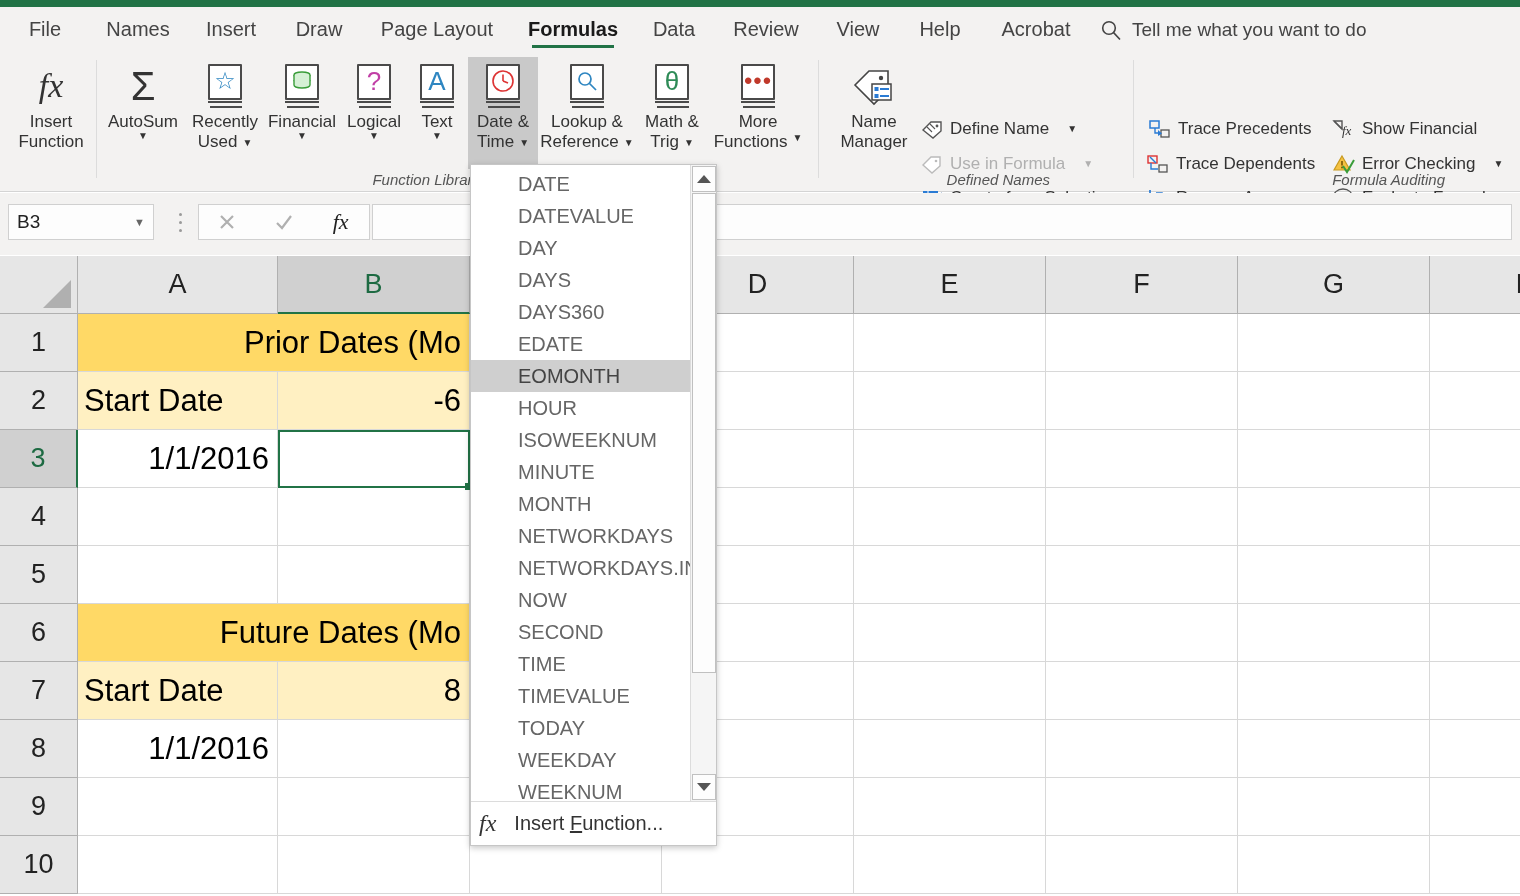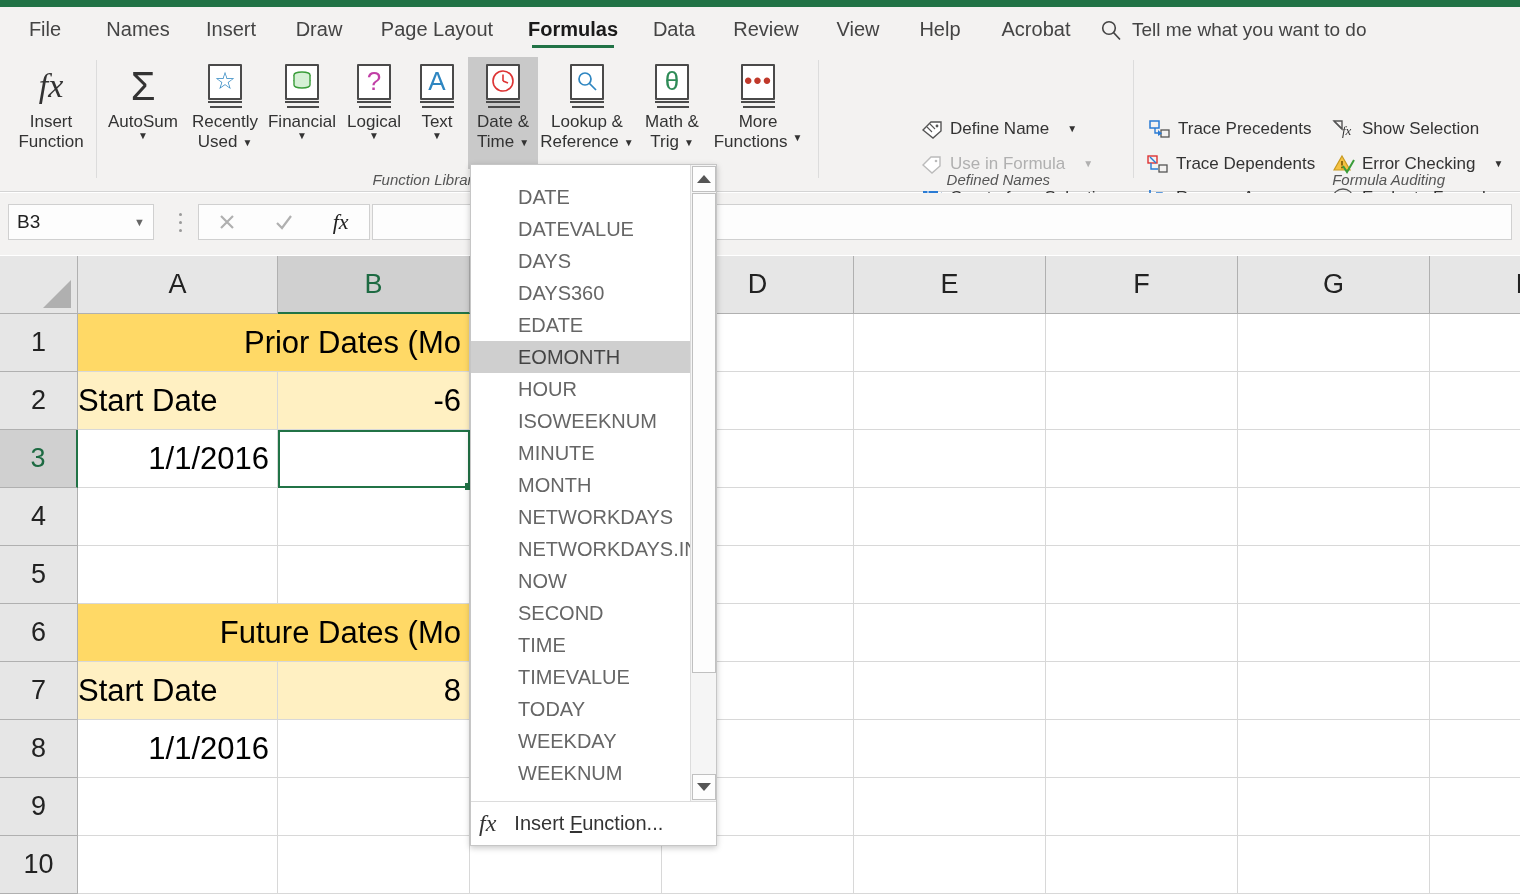--- a/index.html
+++ b/index.html
@@ -145,39 +145,39 @@
     display: flex; align-items: center; justify-content: center;
     font-size: 27px; color: #222; cursor: default;
   }
   .rowhdr.active { background: #d0d0d0; color: #1d6a42; border-right: 2px solid #217346; }
   .cell {
     position: absolute; border-right: 1px solid #d8d8d8; border-bottom: 1px solid #d8d8d8;
     display: flex; align-items: center; font-size: 31px; color: #000;
     overflow: hidden; white-space: nowrap; cursor: default;
   }
   .cell.c-right { justify-content: flex-end; padding-right: 8px; }
-  .cell.c-left { justify-content: flex-start; }
+  .cell.c-left { justify-content: flex-start; padding-left: 6px; }
   .selbox {
     position: absolute; border: 2px solid #217346; background: transparent;
     pointer-events: none;
   }
   .selbox::after {
     content:""; position:absolute; right:-4px; bottom:-4px; width:7px; height:7px;
     background:#217346;
   }
 
   
   .menu {
     position: absolute; left: 470px; top: 164px; width: 247px; height: 682px;
     background: #ffffff; border: 1px solid #c6c6c6;
     box-shadow: 0 2px 6px rgba(0,0,0,0.22);
     z-index: 50;
   }
   .menu-list {
-    position: absolute; left: 0; top: 16px; width: 219px; height: 636px;
+    position: absolute; left: 0; top: 3px; width: 219px; height: 636px;
     overflow: hidden;
     text-align: center;
   }
   .mi {
     height: 32px; display: flex; align-items: center;
     padding-left: 47px; font-size: 20px; color: #666666;
     white-space: nowrap; cursor: default;
   }
   .mi.hl { background: #cfcfcf; color: #444; }
   .menu-sep {
@@ -416,20 +416,35 @@
       <div class="lbl">More</div>
       <div class="lbl" style="display:flex;gap:5px;align-items:flex-start;">
         <span>Functions</span>
         <span class="caret">▼</span>
       </div>
     </div>
 
     <div class="grp-label" style="left:340px;width:140px;">Function Library</div>
     <div class="grp-sep" style="left:818px;"></div>
 
+    <div class="bigbtn" style="left:830px;width:88px;">
+      <div class="ico">
+        <svg width="44" height="42" viewBox="0 0 44 42">
+          <path d="M3 20 L17 6 L36 6 L36 25 L22 39 Z" fill="#fff" stroke="#444" stroke-width="1.6"></path>
+          <circle cx="29" cy="13" r="2.2" fill="#444"></circle>
+          <rect x="20" y="19" width="19" height="16" fill="#fff" stroke="#444" stroke-width="1.5"></rect>
+          <rect x="22.5" y="22" width="4" height="4" fill="#2a7bd4"></rect>
+          <rect x="28" y="23" width="9" height="2" fill="#2a7bd4"></rect>
+          <rect x="22.5" y="29" width="4" height="4" fill="#2a7bd4"></rect>
+          <rect x="28" y="30" width="9" height="2" fill="#2a7bd4"></rect>
+        </svg>
+      </div>
+      <div class="lbl">Name</div>
+      <div class="lbl">Manager</div>
+    </div>
 
     <div class="smallbtn" style="left:920px;top:62px;">
       <span class="sico">
         <svg width="22" height="20" viewBox="0 0 22 20">
           <path d="M2 11 L10 3 L20 3 L20 12 L12 19 Z" fill="#fff" stroke="#555" stroke-width="1.4"></path>
           <line x1="6" y1="8" x2="11" y2="13" stroke="#555" stroke-width="1.1"></line>
           <line x1="9" y1="5" x2="14" y2="10" stroke="#555" stroke-width="1.1"></line>
           <circle cx="16" cy="7" r="1.4" fill="#555"></circle>
         </svg>
       </span>
@@ -501,21 +516,21 @@
     </div>
 
     <div class="smallbtn" style="left:1332px;top:62px;">
       <span class="sico">
         <svg width="24" height="20" viewBox="0 0 24 20">
           <path d="M2 2 L10 2 L10 10 Z" fill="none" stroke="#555" stroke-width="1.4"></path>
           <line x1="2" y1="2" x2="10" y2="10" stroke="#555" stroke-width="1.4"></line>
           <text x="10" y="16" font-family="Liberation Serif,serif" font-style="italic" font-size="13" fill="#333">fx</text>
         </svg>
       </span>
-      <span>Show Selection</span>
+      <span>Show Financial</span>
     </div>
 
     <div class="smallbtn" style="left:1332px;top:97px;">
       <span class="sico">
         <svg width="22" height="20" viewBox="0 0 22 20">
           <path d="M9 2 L17 16 L1 16 Z" fill="#f5c242" stroke="#c89a20" stroke-width="1.2"></path>
           <line x1="9" y1="7" x2="9" y2="11.5" stroke="#6b4f00" stroke-width="1.5"></line>
           <circle cx="9" cy="13.5" r="0.9" fill="#6b4f00"></circle>
           <path d="M10 12 L14 18 L21 6" fill="none" stroke="#3a9d3a" stroke-width="2"></path>
         </svg>
@@ -701,20 +716,21 @@
       </div>
     <div id="sel-host" style="position: absolute; inset: 0px; z-index: 8;">
         <div class="selbox" style="left: 278px; top: 174px; width: 192px; height: 58px;"></div>
       </div>
   </div>
 
   <div class="menu">
     <div class="menu-list" id="menu-host">
         <div class="mi">DATE</div>
         <div class="mi">DATEVALUE</div>
+        <div class="mi">DAY</div>
         <div class="mi">DAYS</div>
         <div class="mi">DAYS360</div>
         <div class="mi">EDATE</div>
         <div class="mi hl">EOMONTH</div>
         <div class="mi">HOUR</div>
         <div class="mi">ISOWEEKNUM</div>
         <div class="mi">MINUTE</div>
         <div class="mi">MONTH</div>
         <div class="mi">NETWORKDAYS</div>
         <div class="mi">NETWORKDAYS.INTL</div>

